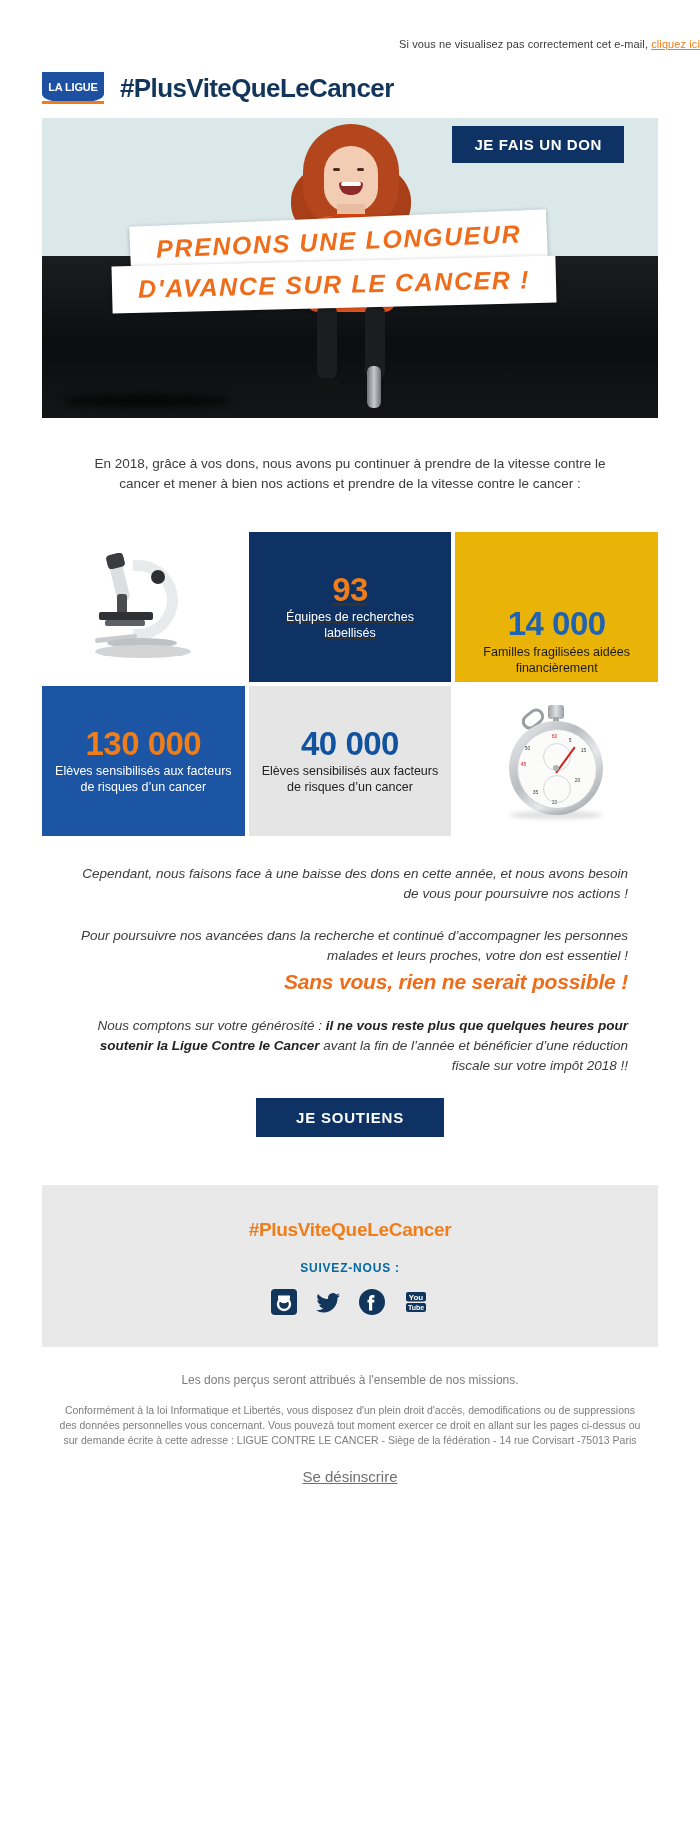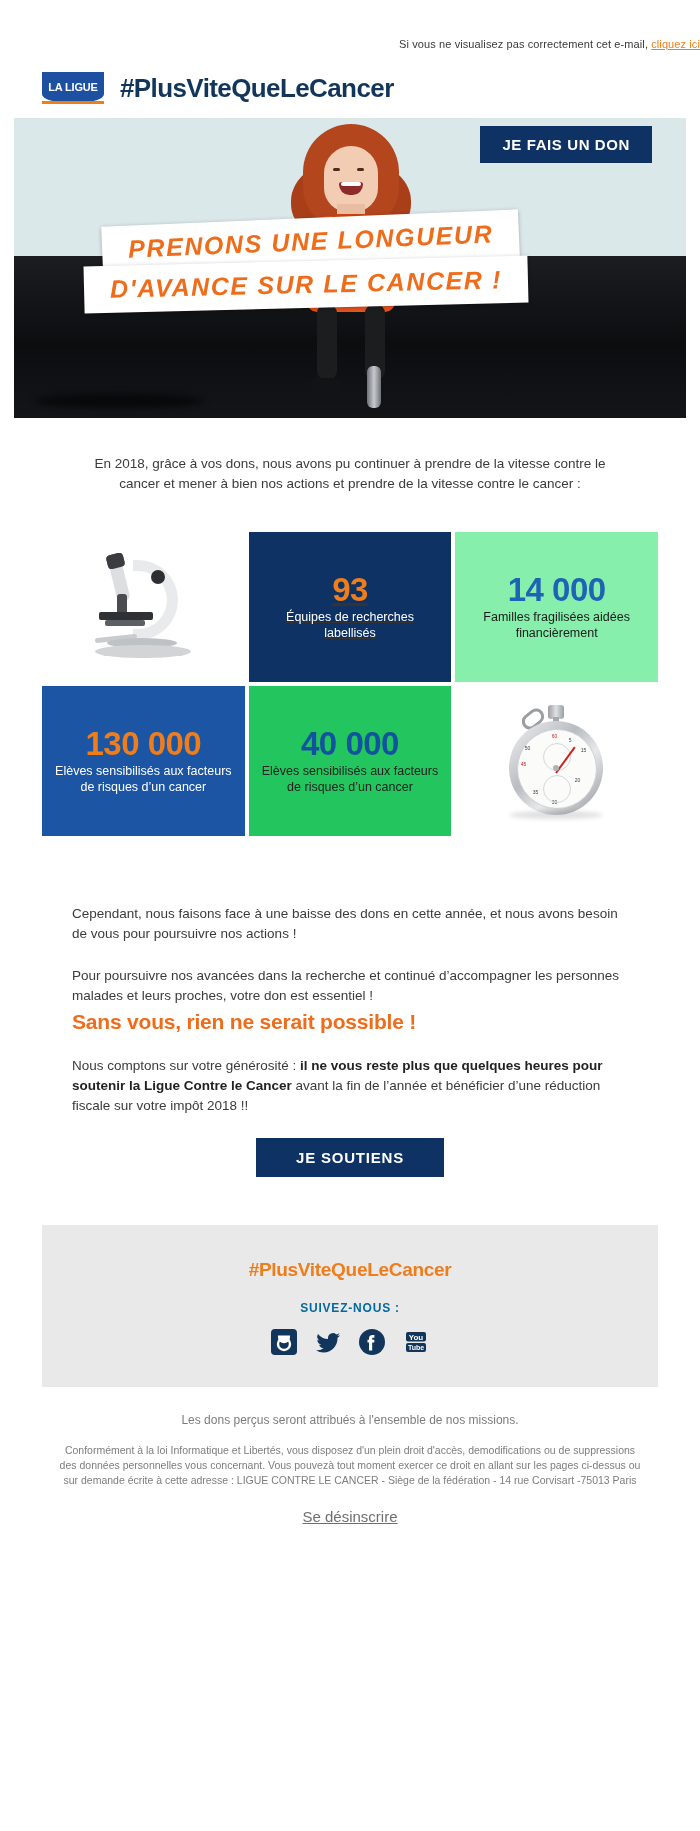--- a/index.html
+++ b/index.html
@@ -61,21 +61,21 @@
     font-weight:bold;
     color:#12355b;
     margin-left:16px;
     letter-spacing:-.6px;
     font-family:"Liberation Sans", sans-serif;
   }
 
   
   .hero{
     position:relative;
-    width:672px;
+    width:616px;
     height:300px;
     margin:0 auto;
     overflow:hidden;
     background:#d8e6e8;
   }
   .hero-sky{
     position:absolute;inset:0;
     background:linear-gradient(#dbe8ea 0%, #dbe8ea 46%, #111315 46%, #08090a 100%);
   }
   .hero-road{
@@ -205,27 +205,27 @@
   }
   .cell .num{
     font-size:33px;font-weight:bold;line-height:1.05;letter-spacing:-.5px;
   }
   .cell .lbl{
     font-size:12.5px;line-height:16px;margin-top:2px;
   }
   .c-navy{background:#0d3263;text-decoration:underline;}
   .c-navy .num{color:#ef7d1a;}
   .c-navy .lbl{color:#ffffff;}
-  .c-pale{background:#86efac;}
+  .c-pale{background:#eab308;justify-content:flex-end;}
   .c-pale .num{color:#1e63b4;}
   .c-pale .lbl{color:#1a1a1a;}
   .c-blue{background:#1b55a4;}
   .c-blue .num{color:#ef7d1a;}
   .c-blue .lbl{color:#ffffff;}
-  .c-grey{background:#22c55e;}
+  .c-grey{background:#e5e5e5;}
   .c-grey .num{color:#12539f;}
   .c-grey .lbl{color:#222222;}
   .c-img{background:#ffffff;position:relative;}
 
   
   .micro{position:relative;width:112px;height:110px;}
   .micro .base{position:absolute;left:8px;bottom:4px;width:96px;height:13px;background:#d2d4d6;border-radius:48px/7px;}
   .micro .base2{position:absolute;left:20px;bottom:14px;width:70px;height:10px;background:#bfc2c5;border-radius:34px/5px;}
   .micro .arm{position:absolute;left:46px;bottom:22px;width:34px;height:58px;border:11px solid #e9eaec;border-radius:0 40px 40px 0;border-left:none;}
   .micro .tube{position:absolute;left:26px;top:8px;width:13px;height:42px;background:#dcdee0;border-radius:6px;transform:rotate(-14deg);}
@@ -246,21 +246,21 @@
   .watch .hand{position:absolute;left:52px;top:38px;width:2px;height:32px;background:#d0201c;transform-origin:bottom center;transform:rotate(36deg);}
   .watch .pin{position:absolute;left:50px;top:62px;width:6px;height:6px;background:#b0b3b6;border-radius:50%;}
   .watch .crown{position:absolute;left:45px;top:2px;width:16px;height:14px;background:linear-gradient(90deg,#9a9ea2,#dfe1e3,#9a9ea2);border-radius:3px;}
   .watch .stem{position:absolute;left:50px;top:14px;width:6px;height:8px;background:#a7aaad;}
   .watch .ring{position:absolute;left:18px;top:8px;width:18px;height:10px;border:3px solid #9a9ea2;border-radius:8px;transform:rotate(-38deg);}
   .watch .tick{position:absolute;font-size:5px;color:#d0201c;}
   .watch .tickb{position:absolute;font-size:5px;color:#3c3e41;}
   .watch .shadow{position:absolute;left:6px;top:108px;width:94px;height:8px;background:rgba(0,0,0,.12);border-radius:50%;filter:blur(2px);}
 
   
-  .appeal{width:556px;margin:68px auto 0 auto;text-align:left;}
+  .appeal{width:556px;margin:28px auto 0 auto;text-align:right;font-style:italic;}
   .appeal p{margin:0 0 22px 0;font-size:13.5px;line-height:20px;color:#3b3b3b;}
   .appeal p.tight{margin-bottom:6px;}
   .appeal .shout{
     color:#ef6c1a;font-size:21px;font-weight:bold;margin:0 0 24px 0;letter-spacing:-.2px;
   }
   .appeal b{color:#222222;}
 
   .soutiens-wrap{text-align:center;margin-top:6px;}
   .soutiens{
     display:inline-block;

